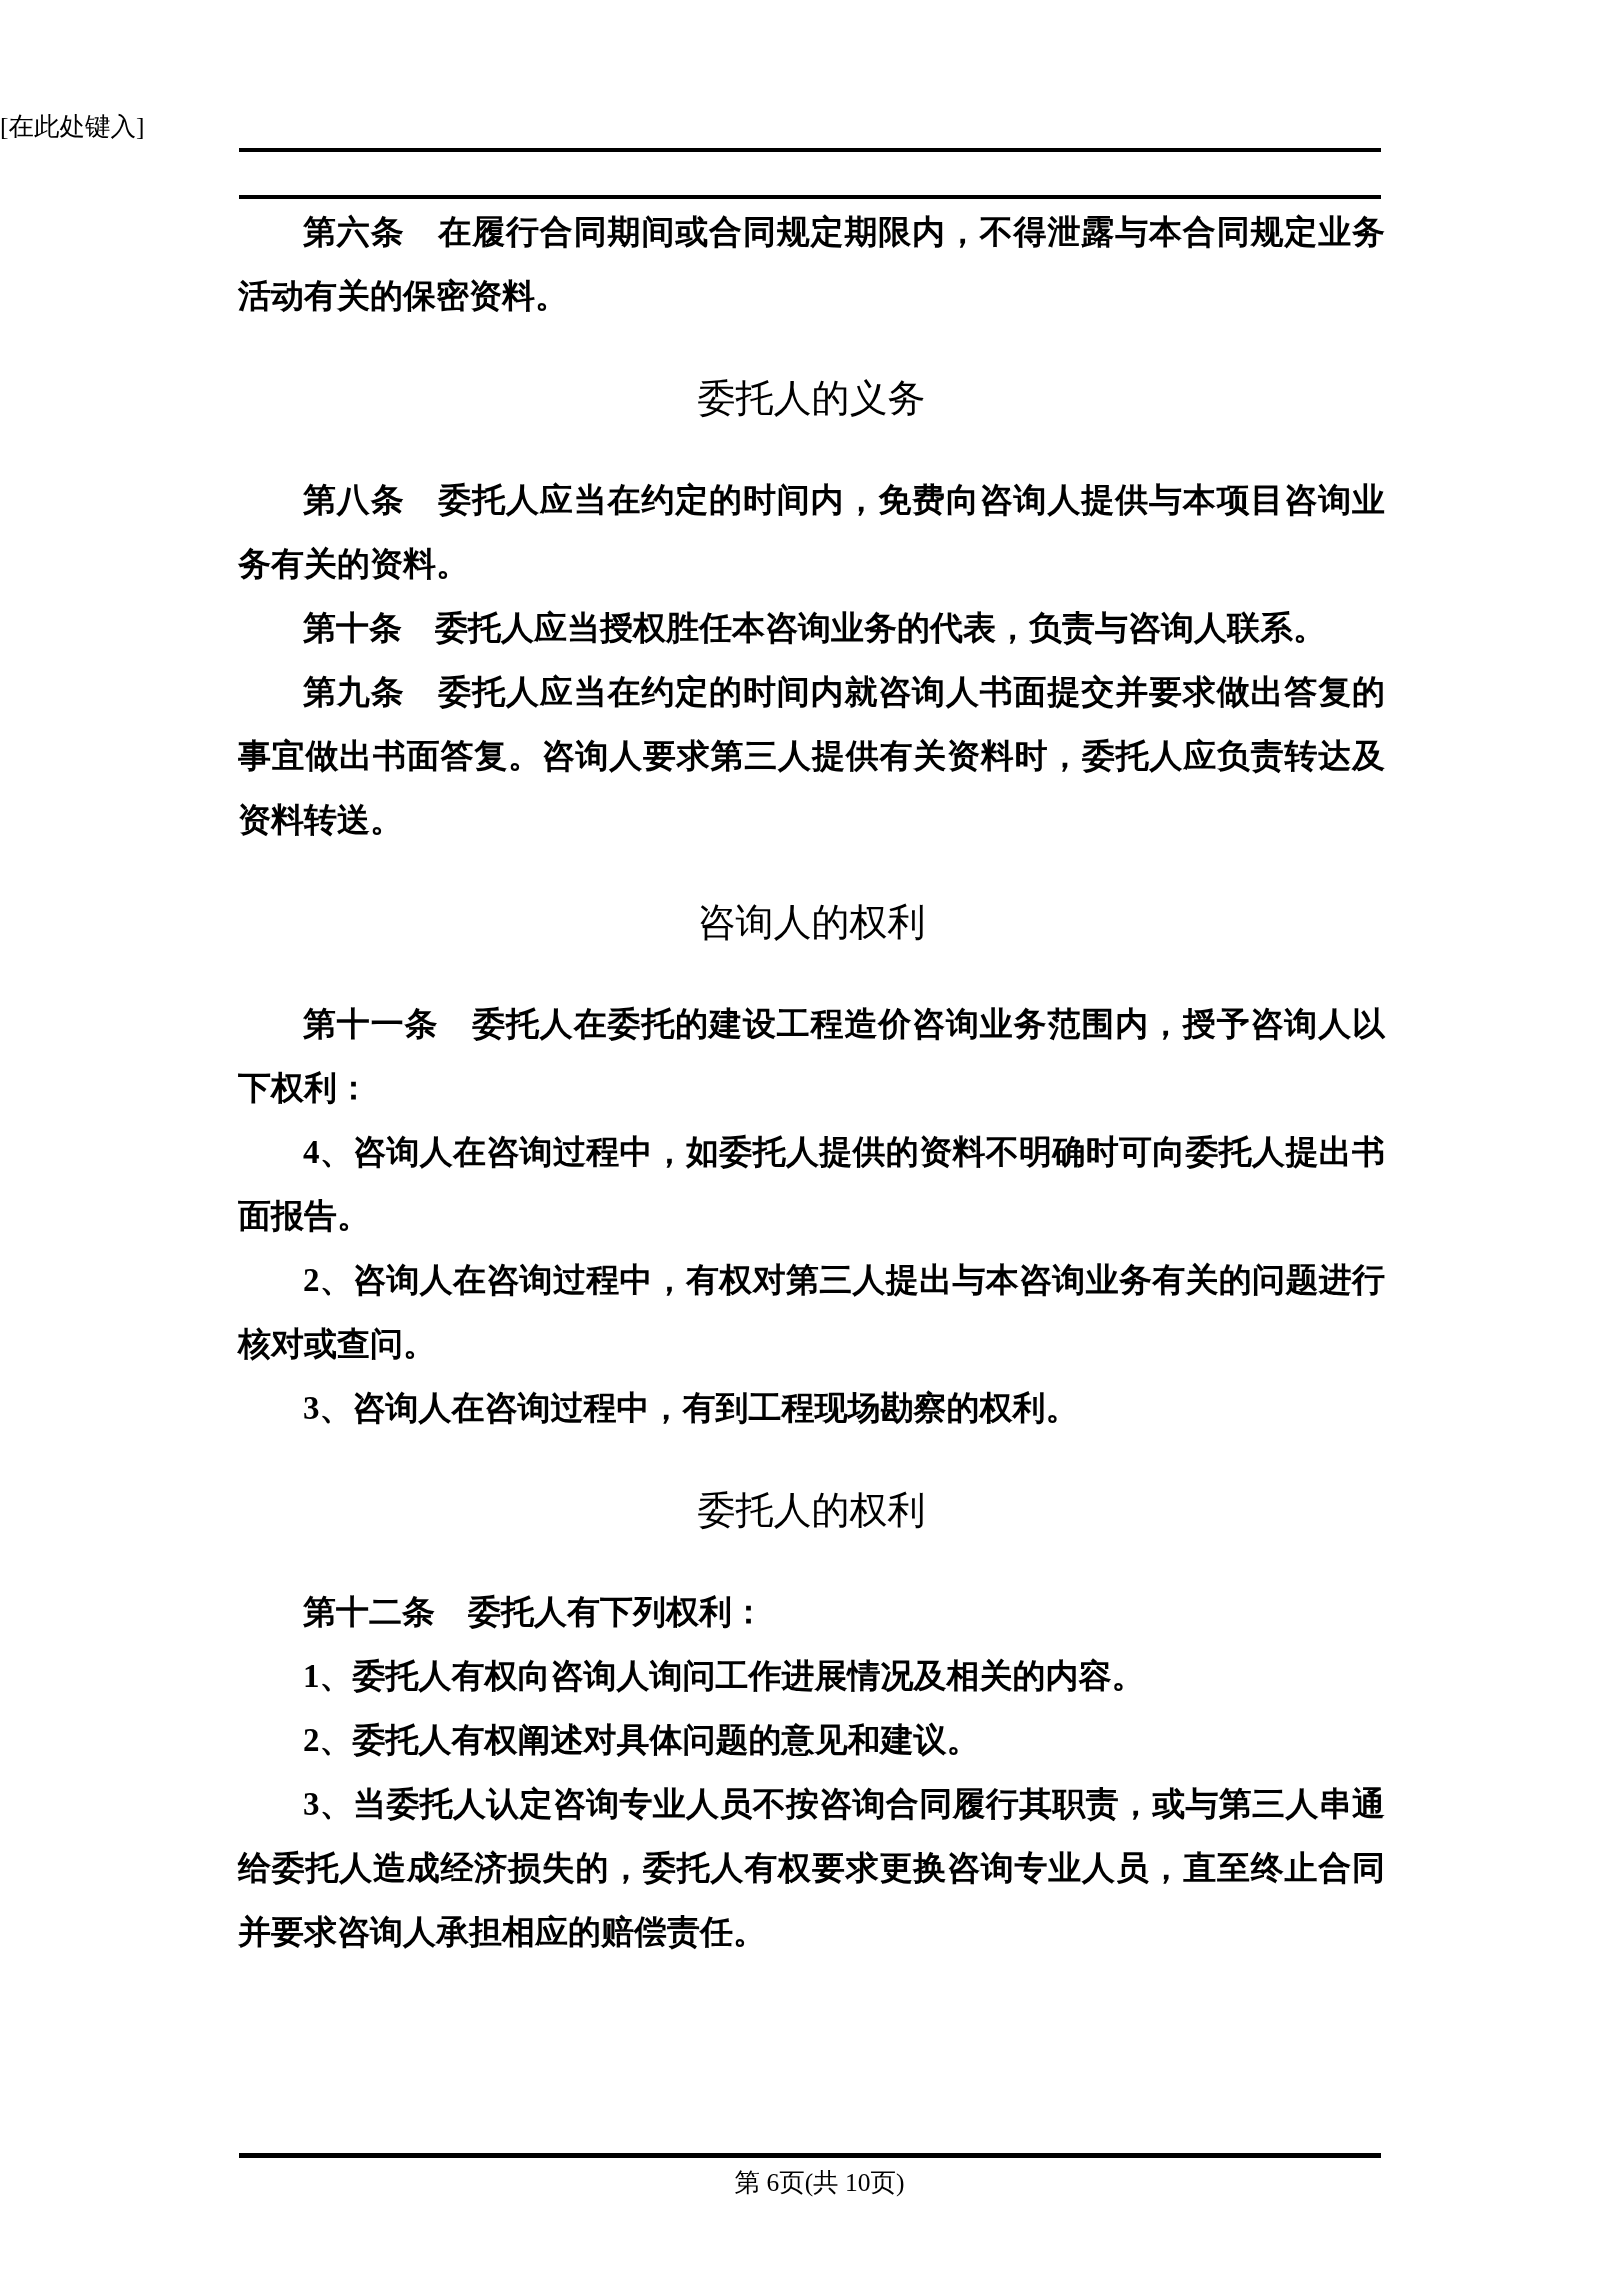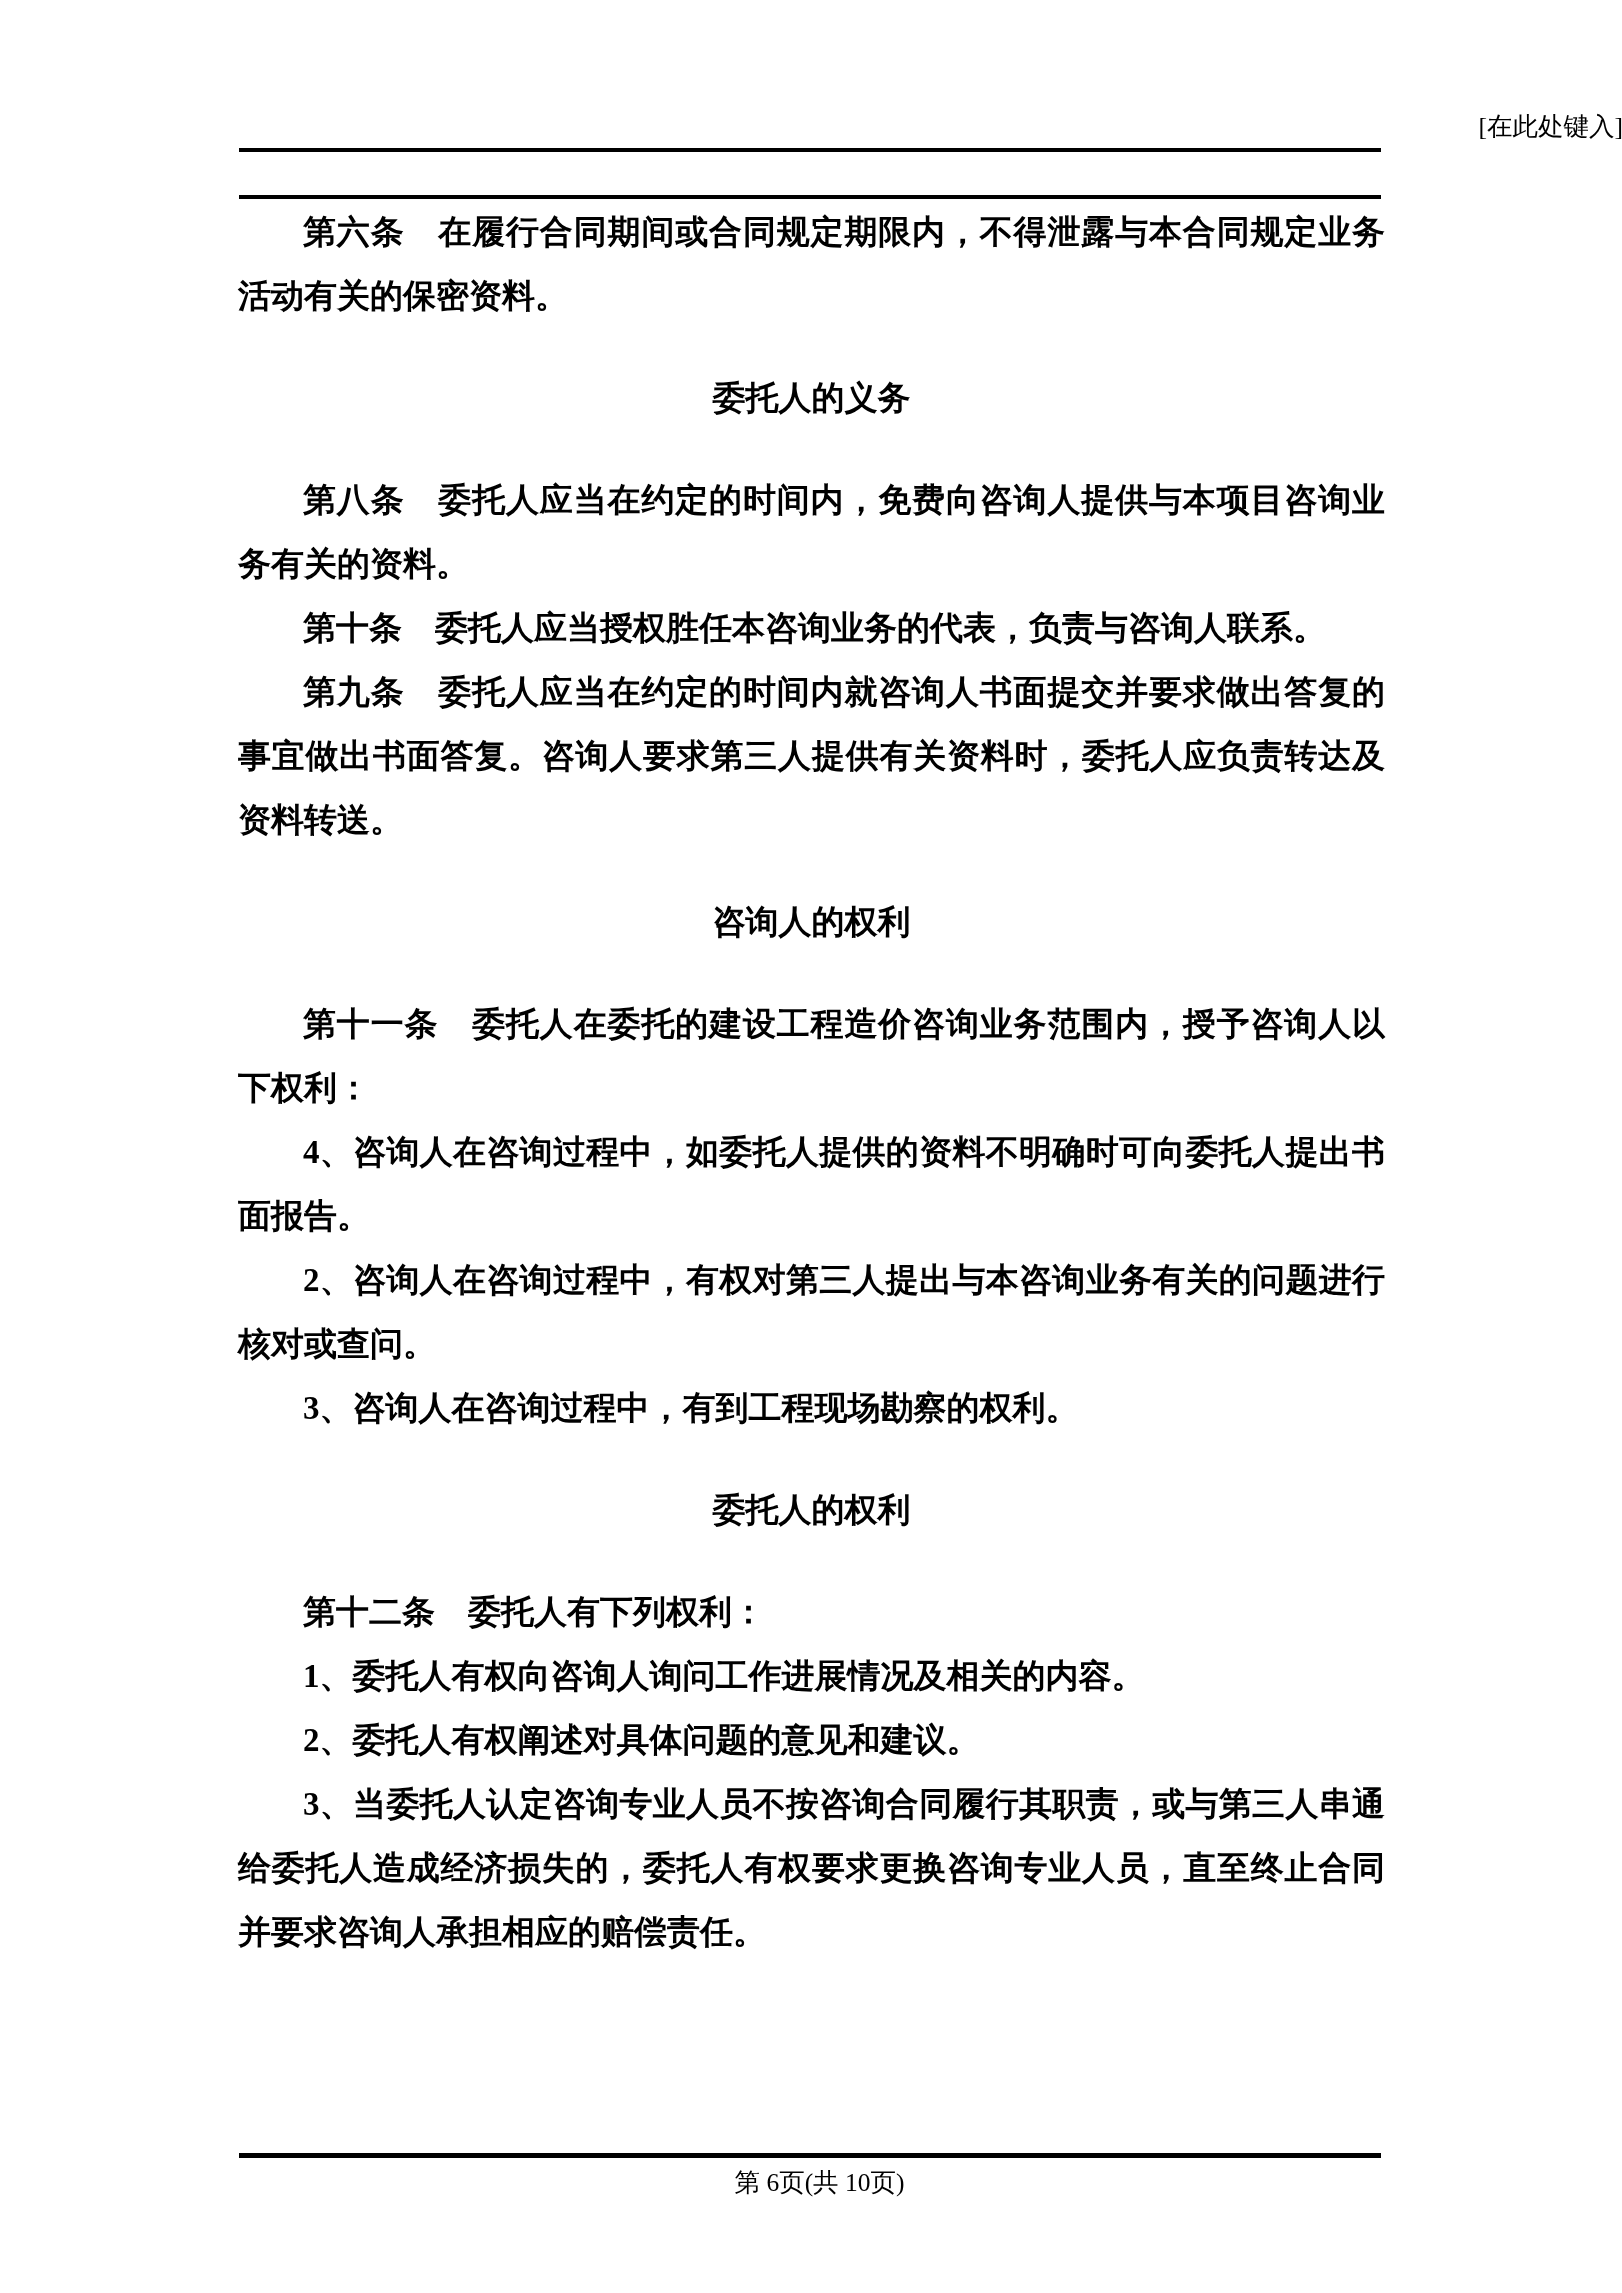--- a/index.html
+++ b/index.html
@@ -13,21 +13,21 @@
     height: 2294px;
     background: #ffffff;
     color: #000000;
     overflow: hidden;
   }
   .header-label {
     position: absolute;
     top: 111px;
     left: 0;
     width: 100%;
-    text-align: right;
+    text-align: left;
     font-family: "Liberation Serif", "DejaVu Serif", serif;
     font-size: 25.5px;
     line-height: 31px;
     color: #000000;
   }
   .rule {
     position: absolute;
     left: 239px;
     width: 1142px;
     background: #000000;
@@ -48,22 +48,22 @@
     line-height: 64px;
     text-align: justify;
     text-indent: 65px;
     letter-spacing: 0;
     word-break: break-all;
     font-weight: bold;
   }
   .doc-body h2.section-heading {
     margin: 38px 0;
     font-family: "Liberation Sans", "DejaVu Sans", sans-serif;
-    font-weight: bold;
-    font-size: 33px;
+    font-weight: normal;
+    font-size: 38px;
     line-height: 64px;
     text-align: center;
     text-indent: 0;
   }
   .footer-label {
     position: absolute;
     top: 2167px;
     left: 0;
     width: 100%;
     text-align: center;

